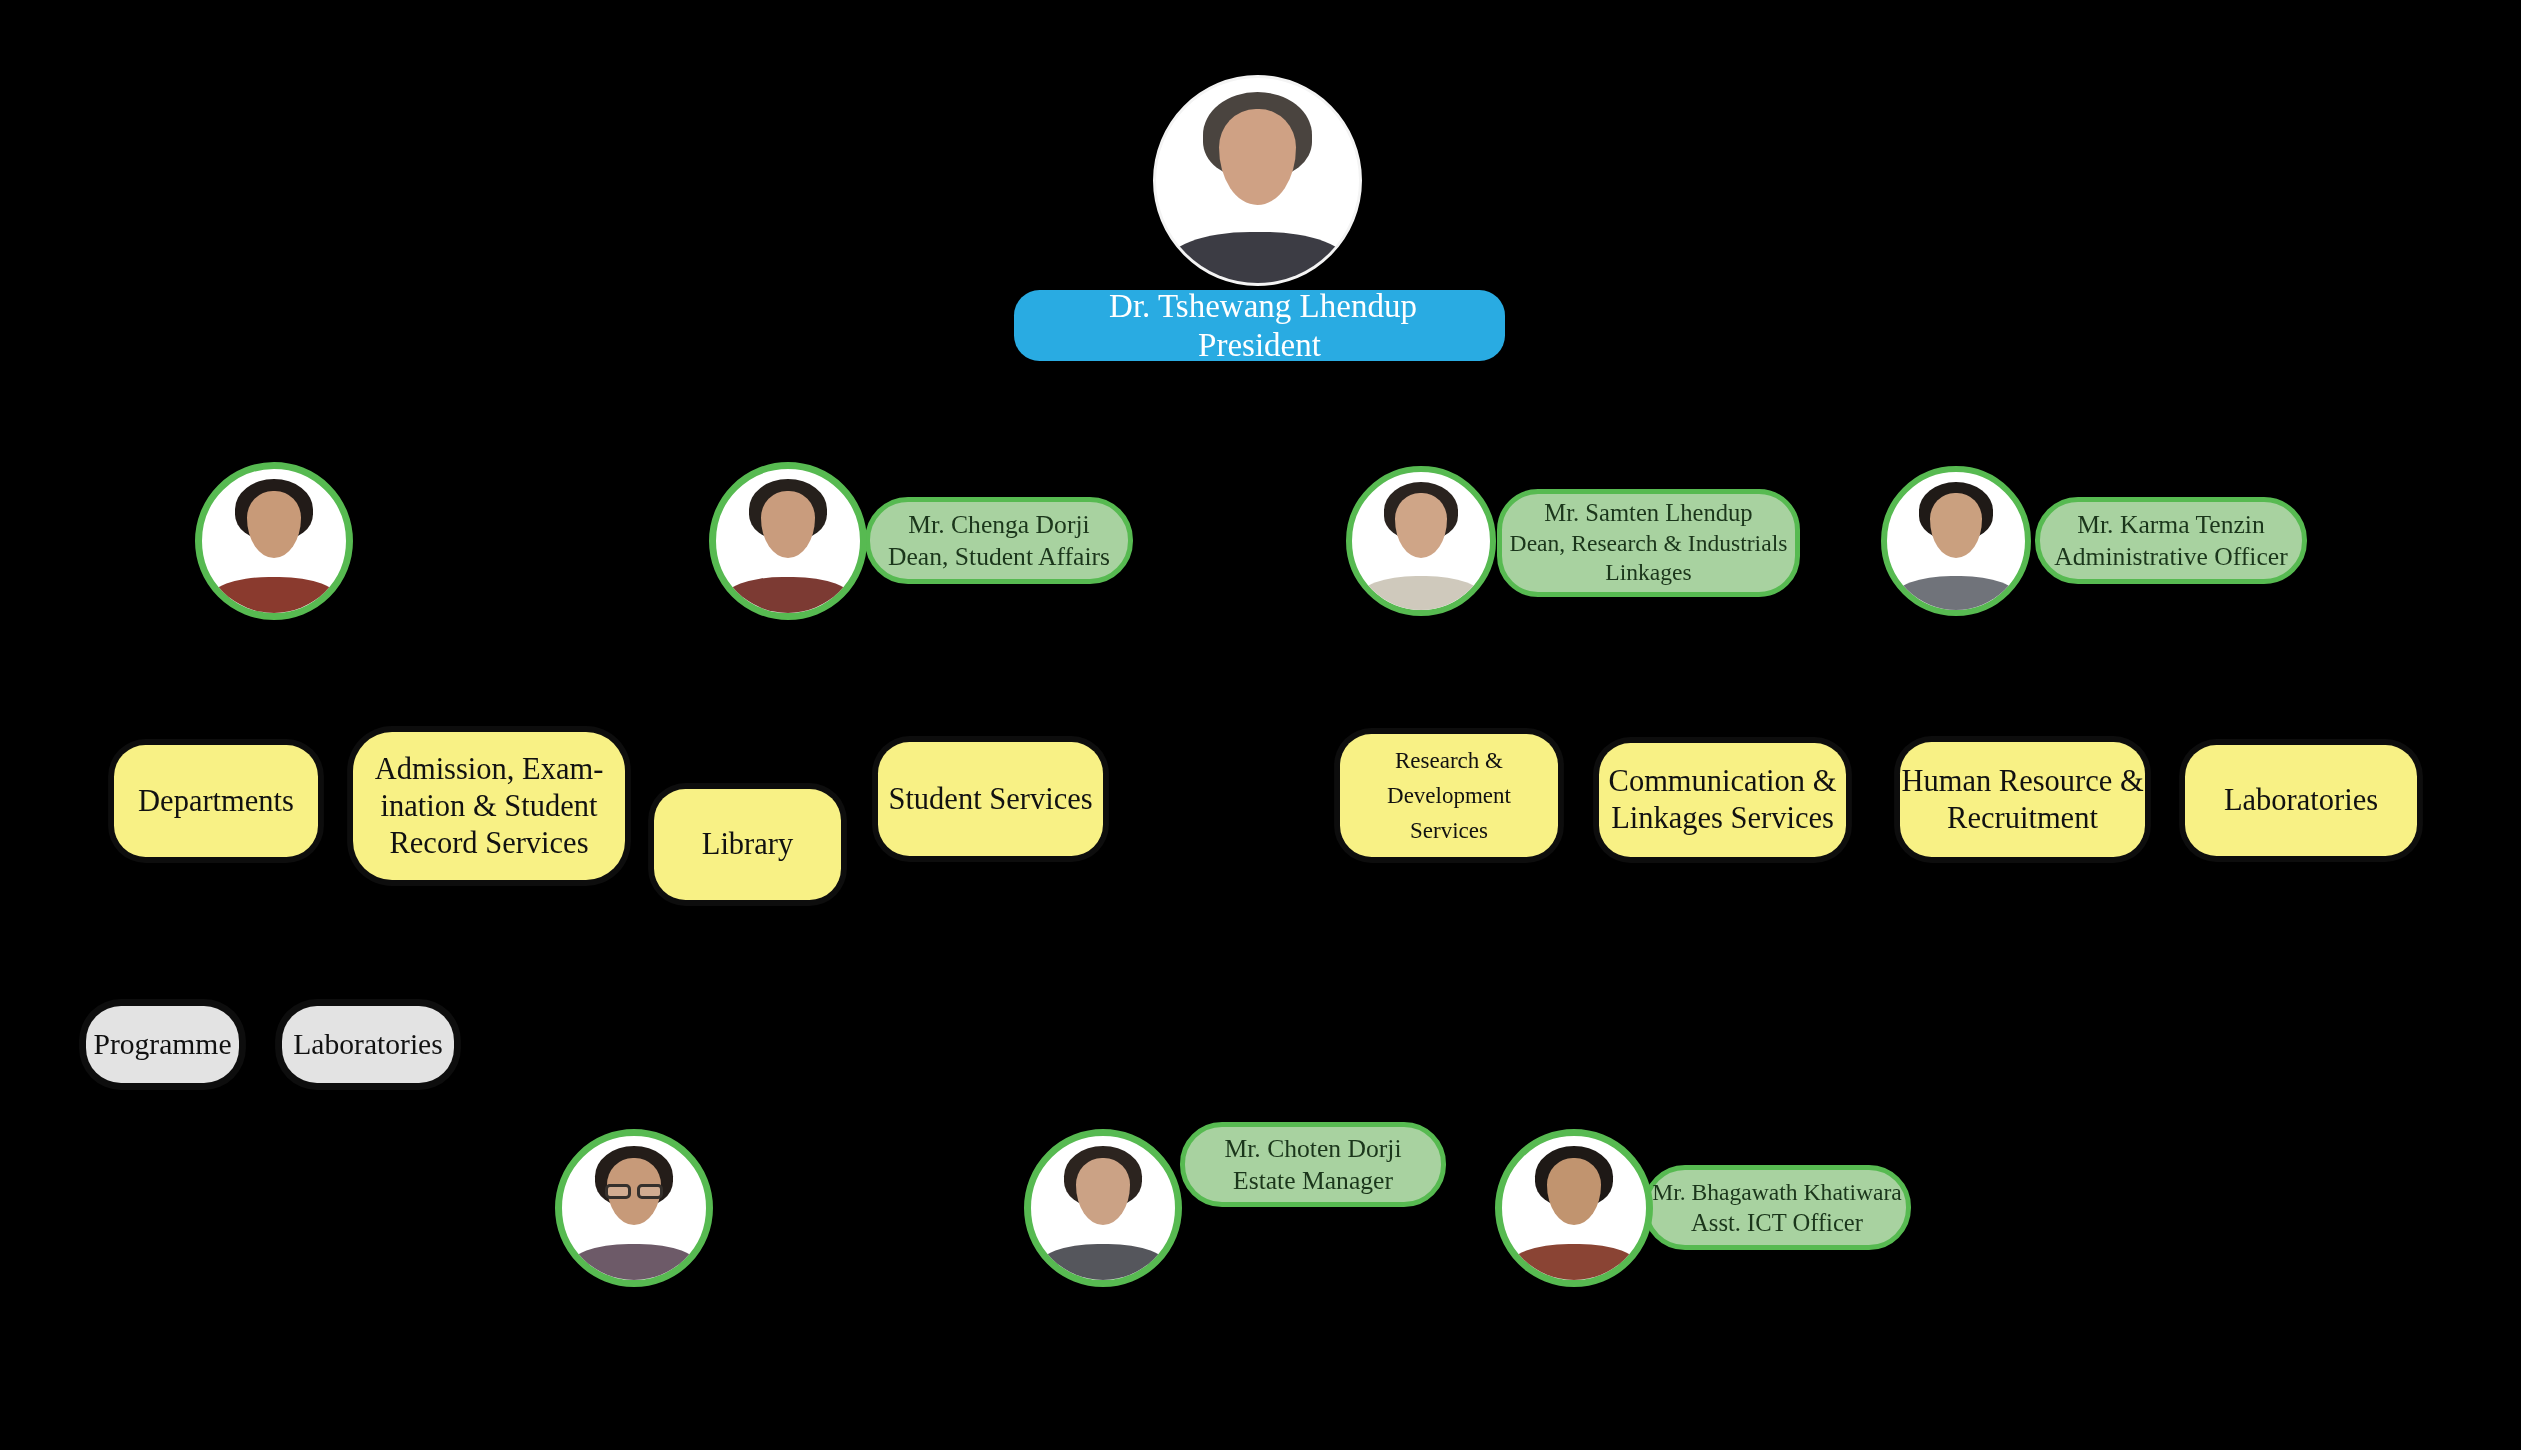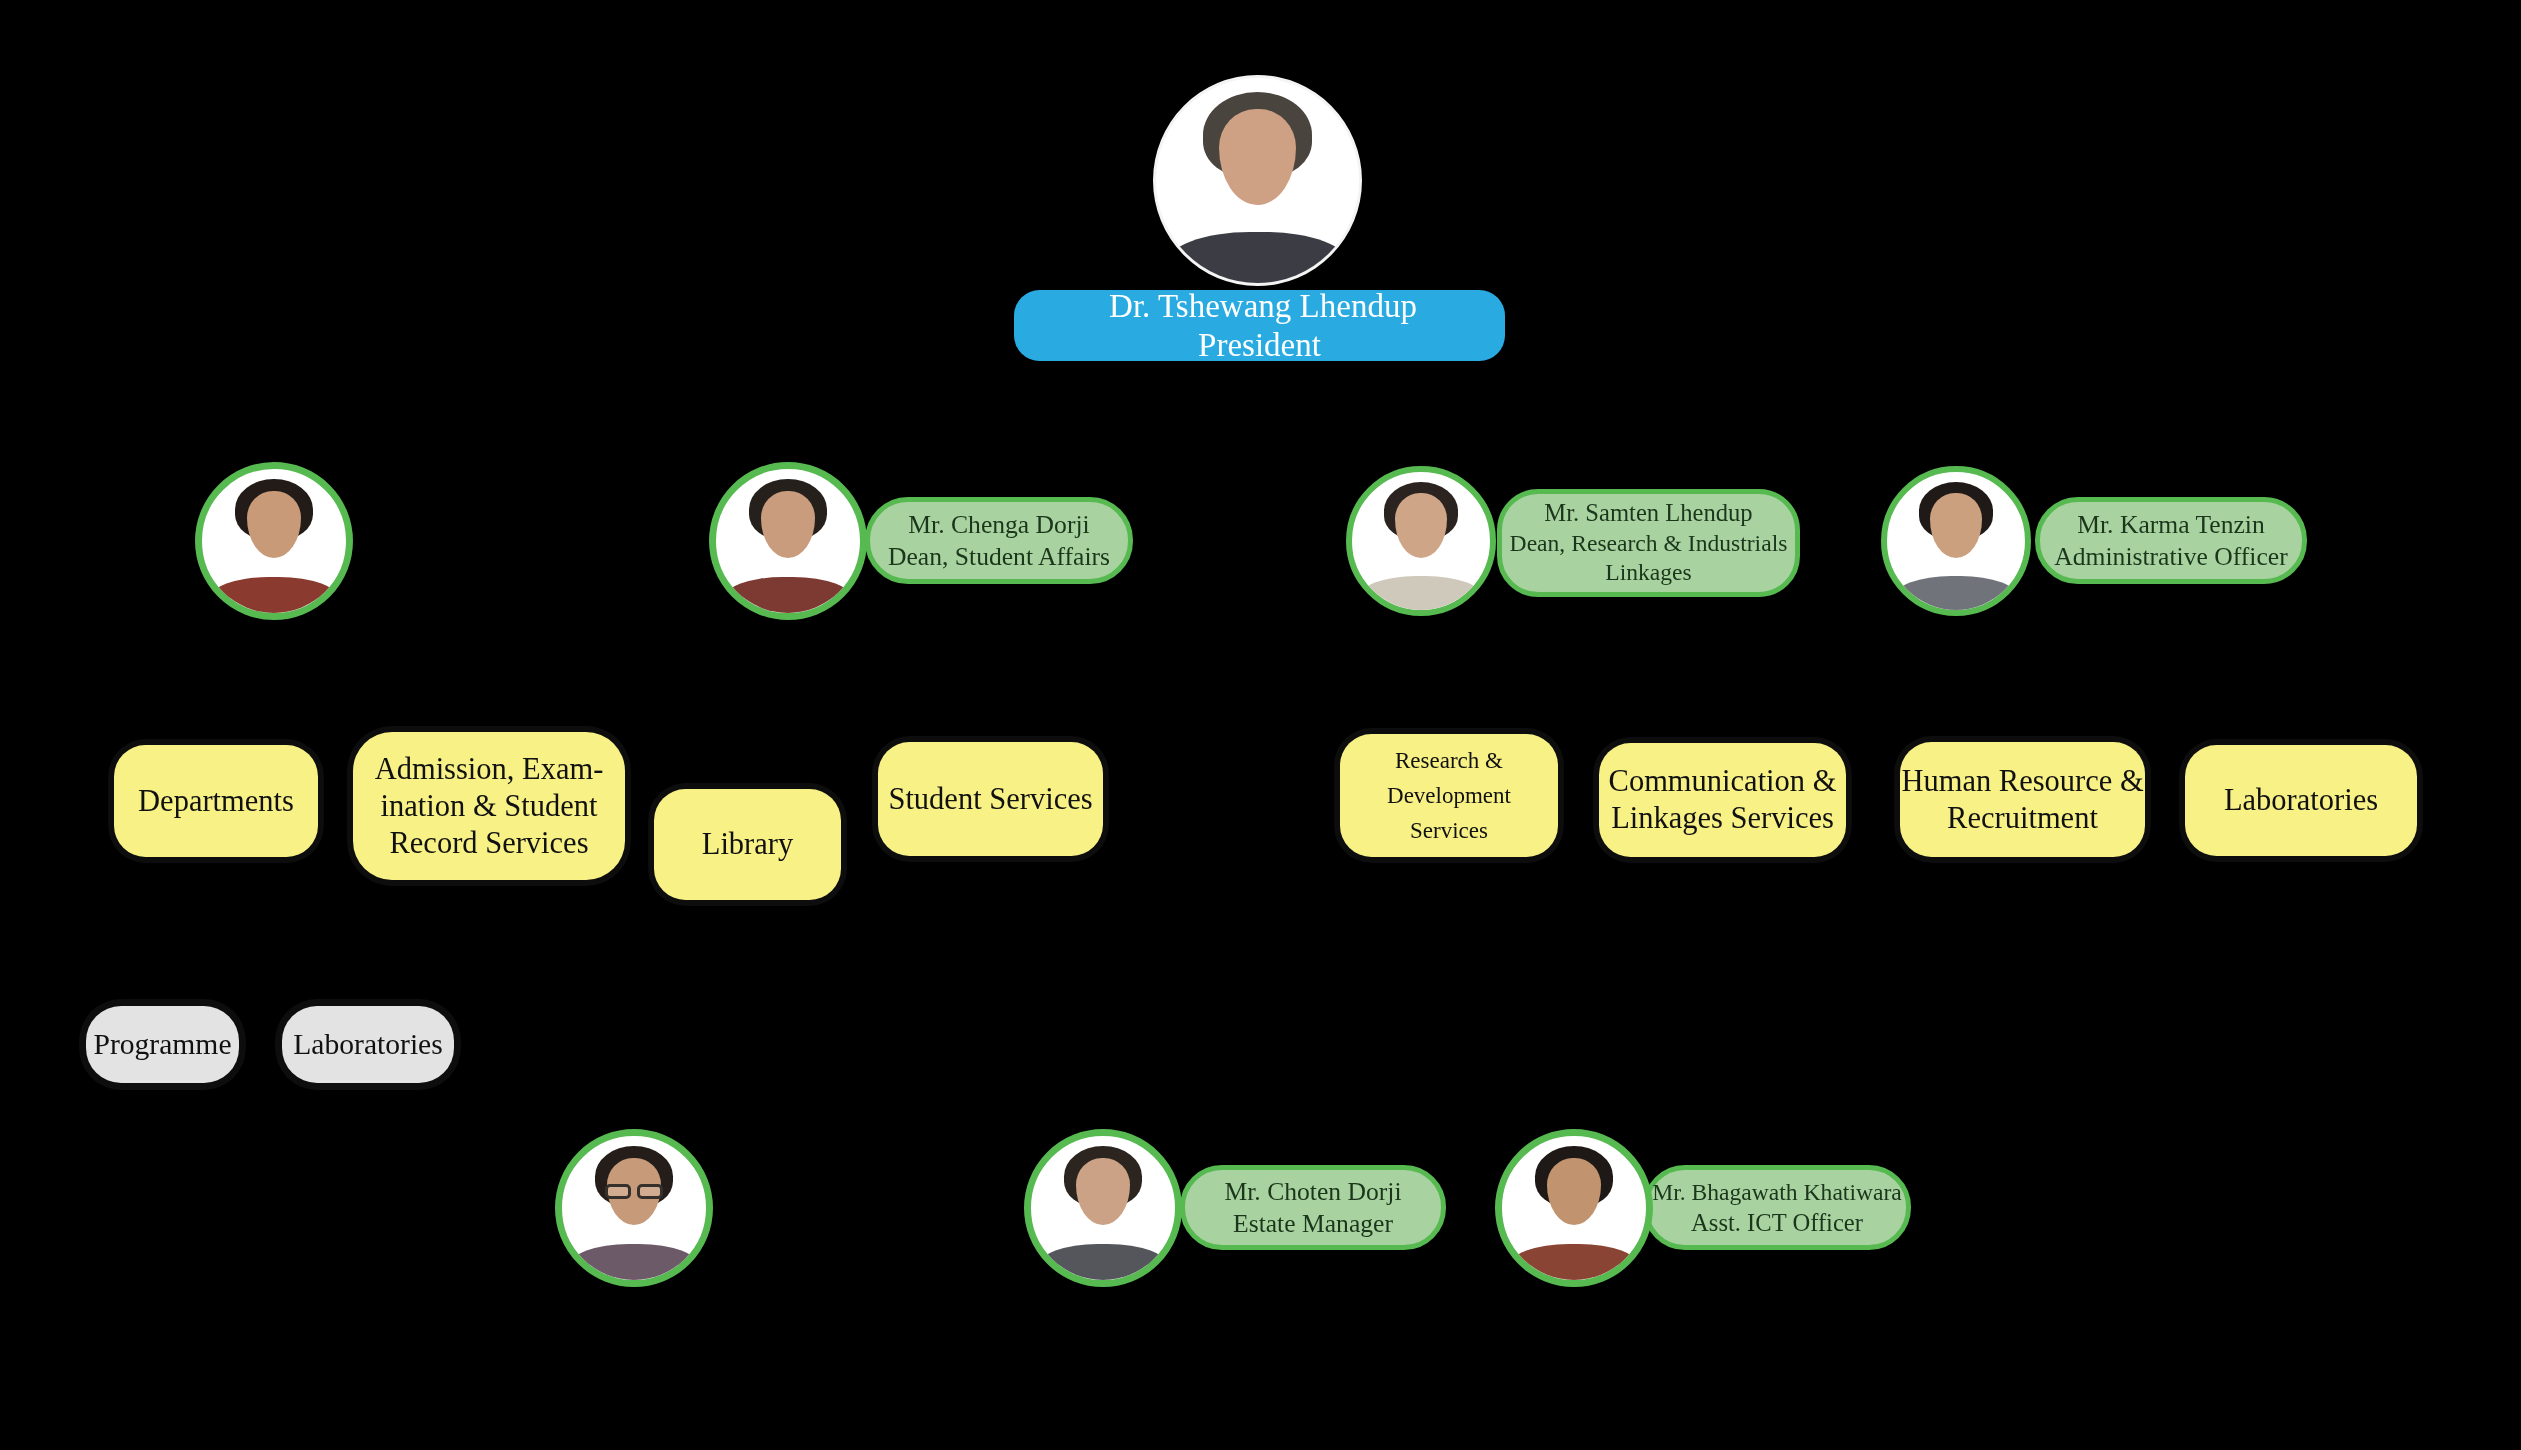--- a/index.html
+++ b/index.html
@@ -185,21 +185,21 @@
       </div>
     <div class="shoulders" style="background: rgb(109, 90, 104);"></div>
   </div>
 
   <div class="photo" style="left:1024px;top:1129px;width:158px;height:158px;">
     <div class="hair" style="background: rgb(44, 36, 31);"></div>
     <div class="face" style="background: rgb(203, 162, 133);"></div>
 
     <div class="shoulders" style="background: rgb(85, 86, 92);"></div>
   </div>
-  <div class="plabel" style="left:1180px;top:1165px;width:266px;height:85px;border-radius:42px;">
+  <div class="plabel" style="left:1180px;top:1122px;width:266px;height:85px;border-radius:42px;">
     <span class="name line">Mr. Choten Dorji</span>
     <span class="tline line">Estate Manager</span>
   </div>
 
   <div class="photo" style="left:1495px;top:1129px;width:158px;height:158px;">
     <div class="hair" style="background: rgb(30, 25, 22);"></div>
     <div class="face" style="background: rgb(193, 148, 111);"></div>
 
     <div class="shoulders" style="background: rgb(138, 68, 52);"></div>
   </div>

